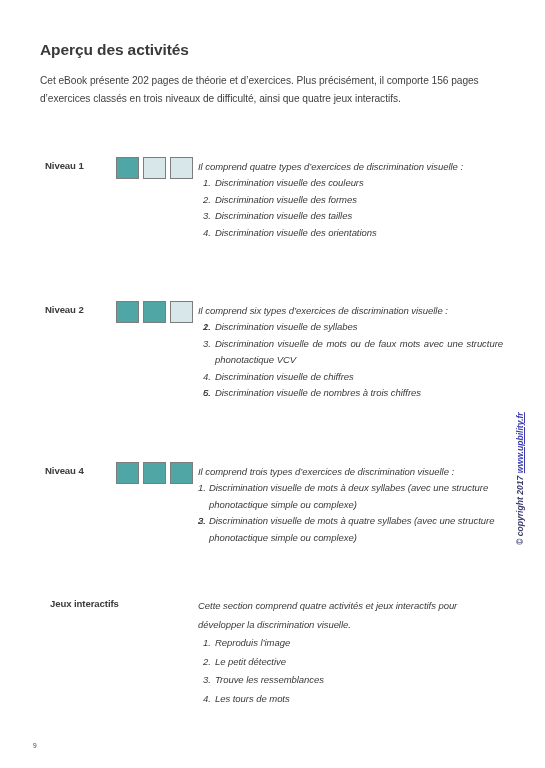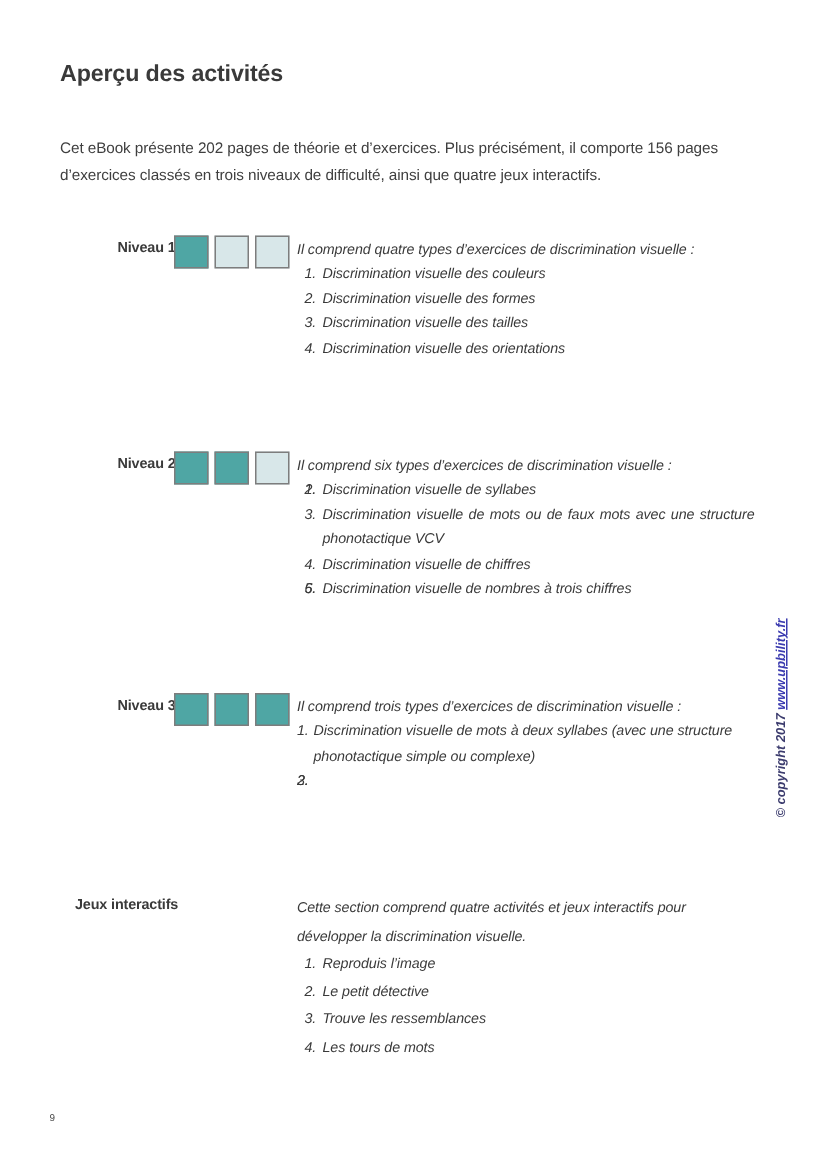--- a/index.html
+++ b/index.html
@@ -26,21 +26,21 @@
     font-size: 15.5px;
     font-weight: bold;
     color: #3a3a3a;
     letter-spacing: -0.1px;
   }
 
   
   #intro {
     position: absolute;
     left: 40px;
-    top: 81px;
+    top: 62px;
     width: 475px;
     font-size: 10.2px;
     line-height: 18px;
     color: #3f3f3f;
     letter-spacing: -0.05px;
   }
 
   
   .level-row {
     position: absolute;
@@ -49,21 +49,20 @@
   }
   .level-label {
     position: absolute;
     left: 45px;
     top: 0;
     width: 72px;
     font-size: 9.6px;
     font-weight: bold;
     color: #3a3a3a;
     letter-spacing: -0.1px;
-    text-align: right;
   }
   .squares {
     position: absolute;
     left: 116px;
     top: -3px;
     display: flex;
     gap: 4px;
   }
   .sq {
     width: 23px;
@@ -215,32 +214,32 @@
         <li><span class="num">2.</span><span>Discrimination visuelle de syllabes</span></li>
         <li class="jfy-wrap"><span class="num">3.</span><span>Discrimination visuelle de mots ou de faux mots avec une structure phonotactique VCV</span></li>
         <li><span class="num">4.</span><span>Discrimination visuelle de chiffres</span></li>
         <li><span class="num">5.</span></li>
         <li><span class="num">6.</span><span>Discrimination visuelle de nombres à trois chiffres</span></li>
       </ol>
     </div>
   </div>
 
   <div class="level-row" style="top:465px;">
-    <div class="level-label">Niveau 3</div>
+    <div class="level-label">Niveau 4</div>
     <div class="squares">
       <div class="sq filled"></div>
       <div class="sq filled"></div>
       <div class="sq filled"></div>
     </div>
     <div class="level-body flush-list" style="width:312px;">
       <span class="lead">Il comprend trois types d’exercices de discrimination visuelle :</span>
       <ol>
         <li><span class="num">1.</span><span>Discrimination visuelle de mots à deux syllabes (avec une structure phonotactique simple ou complexe)</span></li>
         <li><span class="num">2.</span></li>
-        <li><span class="num">3.</span></li>
+        <li><span class="num">3.</span><span>Discrimination visuelle de mots à quatre syllabes (avec une structure phonotactique simple ou complexe)</span></li>
       </ol>
     </div>
   </div>
 
   <div id="games-row" style="top:598px;">
     <div id="games-label">Jeux interactifs</div>
     <div id="games-body">
       <span class="lead">Cette section comprend quatre activités et jeux interactifs pour développer la discrimination visuelle.</span>
       <ol>
         <li><span class="num">1.</span><span>Reproduis l’image</span></li>

